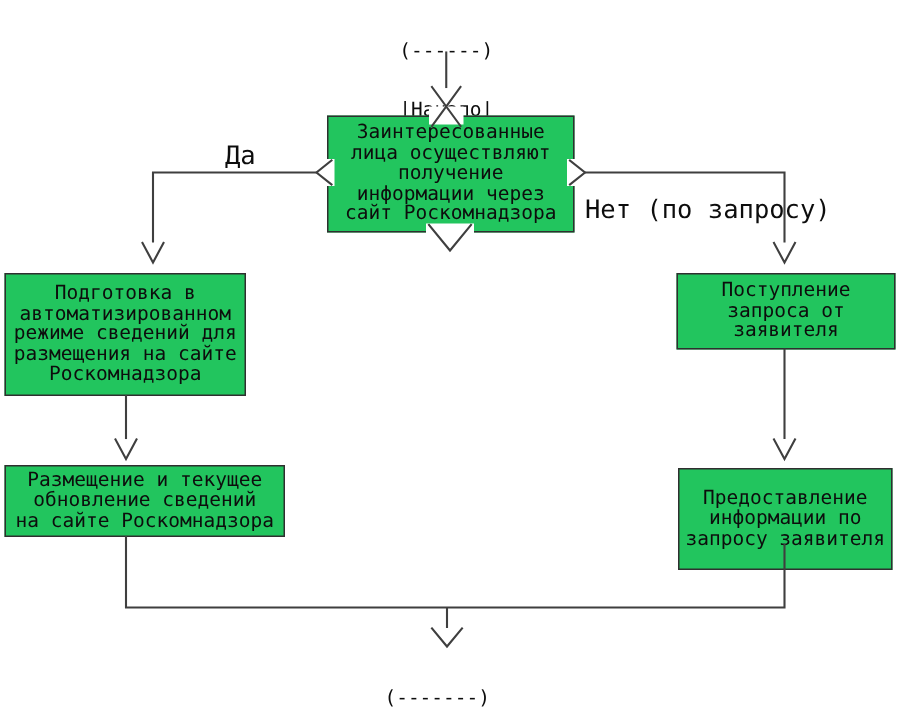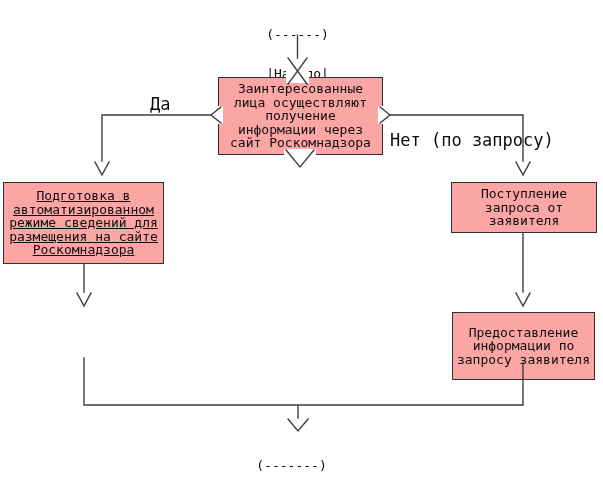--- a/index.html
+++ b/index.html
@@ -13,21 +13,21 @@
     height: 479px;
     background: #ffffff;
     overflow: hidden;
     font-family: "DejaVu Sans Mono", "Liberation Mono", monospace;
     color: #0d0d0d;
   }
   .node {
     position: absolute;
     box-sizing: border-box;
     border: 1.5px solid #2f2f2f;
-    background: #fca5a5;
+    background: #22c55e;
     display: flex;
     align-items: center;
     justify-content: center;
     font-size: 13px;
     line-height: 13.5px;
     text-align: center;
     white-space: pre;
   }
   .terminator {
     position: absolute;
@@ -73,26 +73,31 @@
     <div>Заинтересованные
 лица осуществляют
 получение
 информации через
 сайт Роскомнадзора</div>
   </div>
 
   <div class="branch-label" style="left:150px; top:98px;">Да</div>
   <div class="branch-label" style="left:390px; top:98px;margin-top:36px;">Нет (по запросу)</div>
 
-  <div class="node" style="left:3px; top:182px; width:161px; height:82px;text-decoration:underline;">
+  <div class="node" style="left:3px; top:182px; width:161px; height:82px;">
     <div>Подготовка в
 автоматизированном
 режиме сведений для
 размещения на сайте
 Роскомнадзора</div>
+  </div>
+  <div class="node" style="left:3px; top:310px; width:187px; height:48px;">
+    <div>Размещение и текущее
+обновление сведений
+на сайте Роскомнадзора</div>
   </div>
 
   <div class="node" style="left:451px; top:182px; width:146px; height:51px;">
     <div>Поступление
 запроса от
 заявителя</div>
   </div>
   <div class="node" style="left:452px; top:312px; width:143px; height:68px;">
     <div>Предоставление
 информации по

